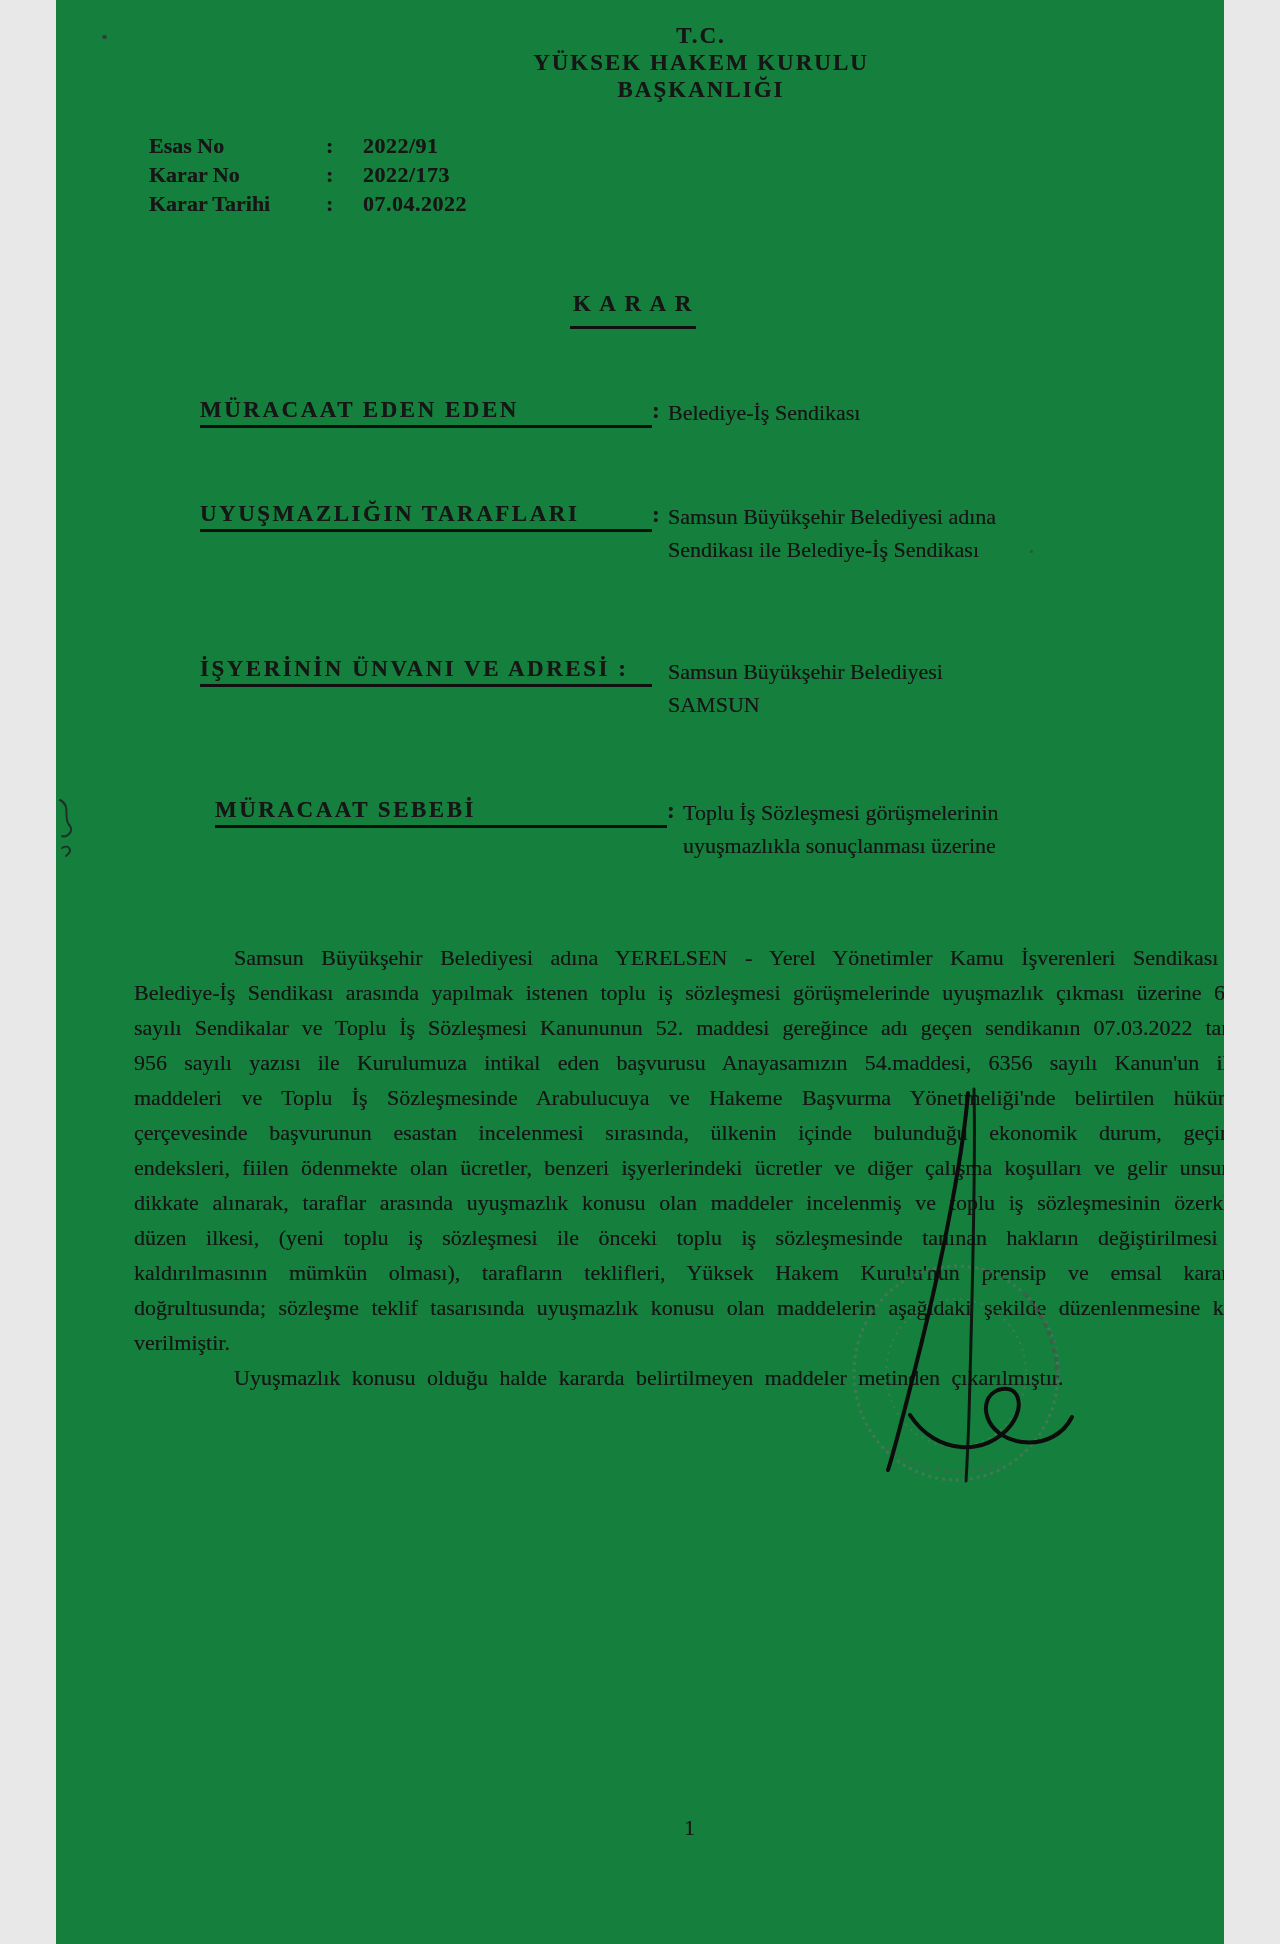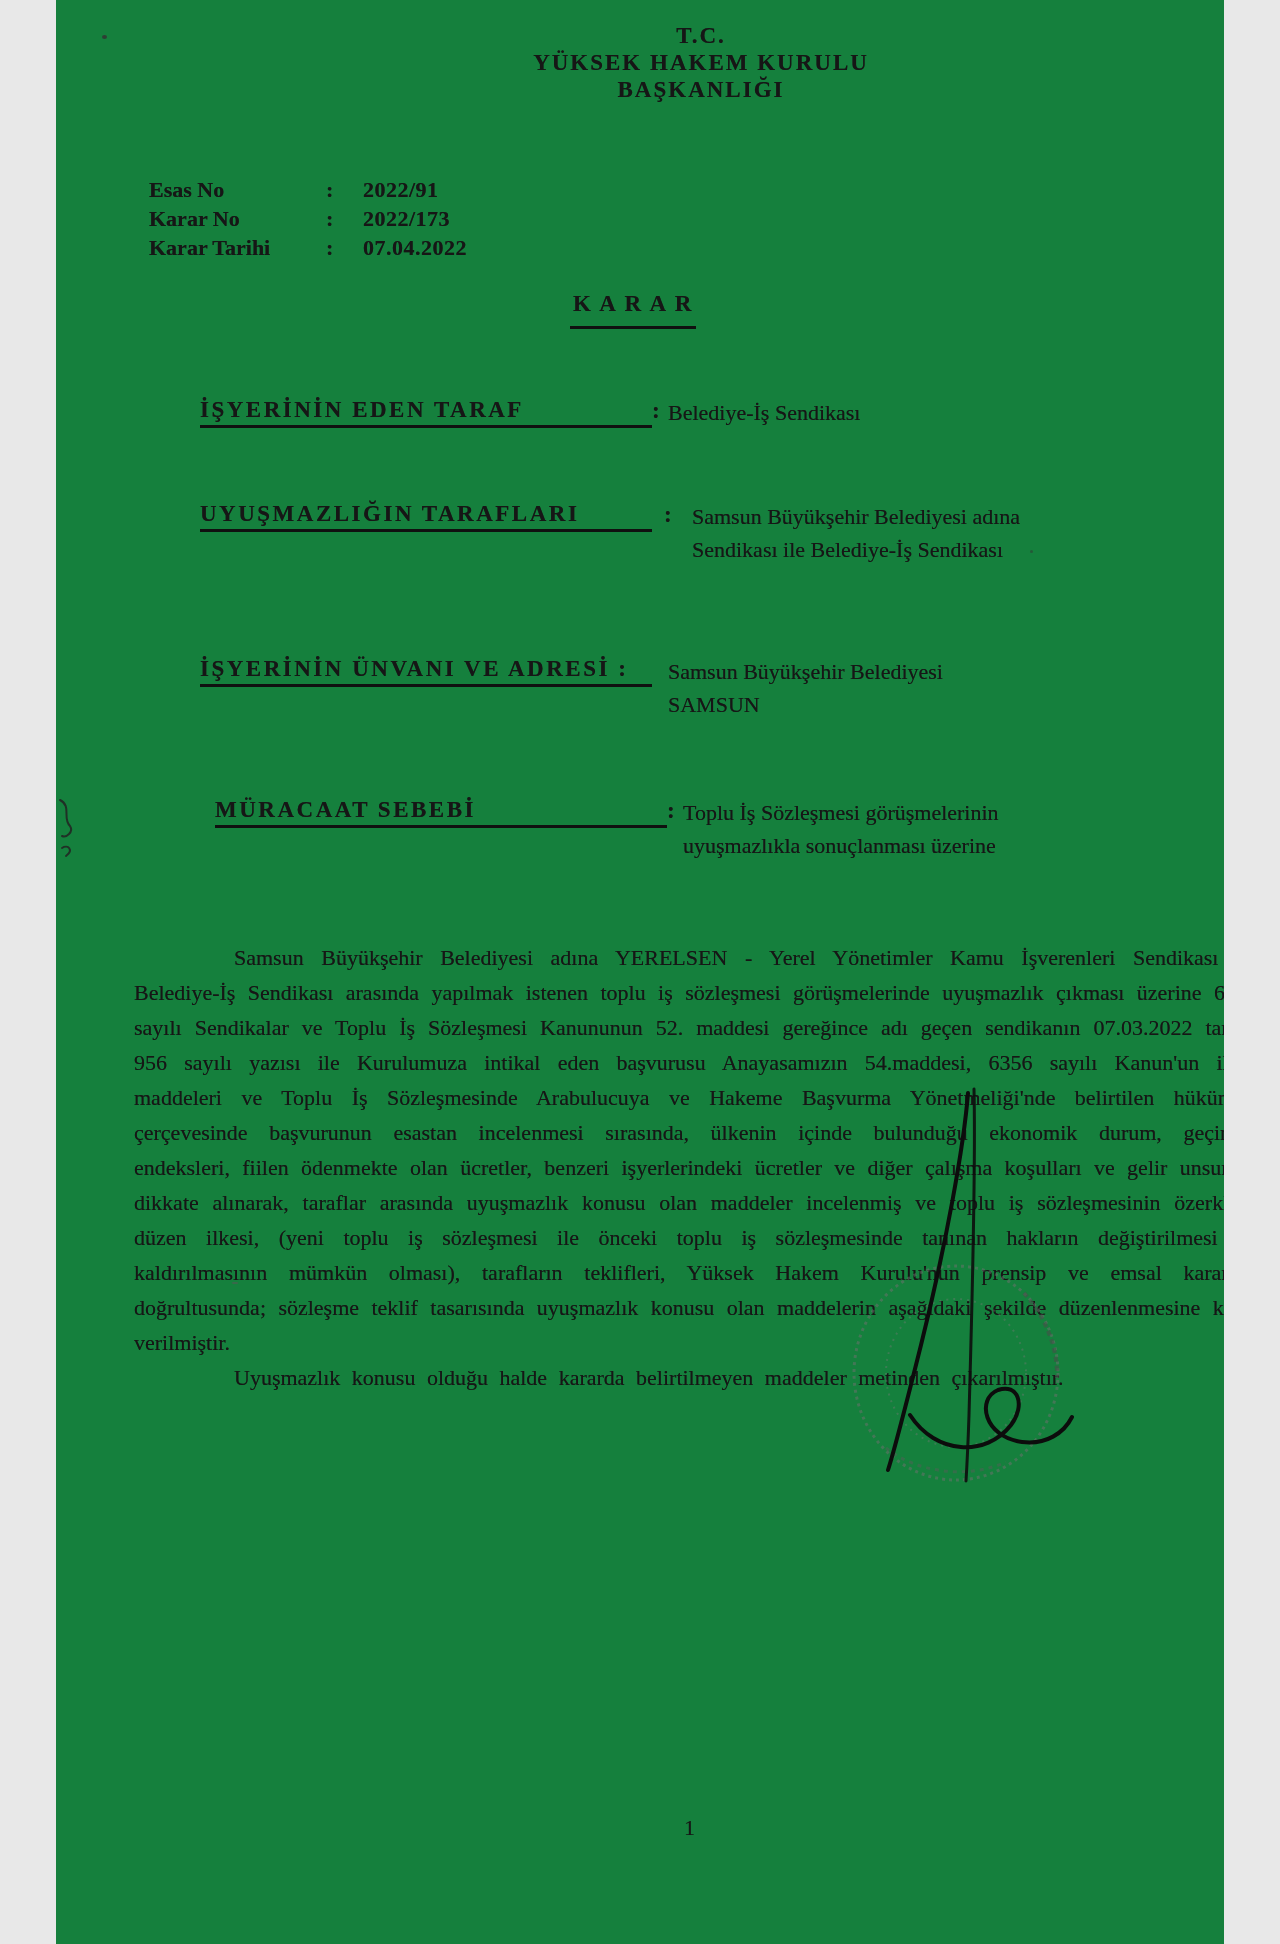--- a/index.html
+++ b/index.html
@@ -18,21 +18,21 @@
   
   .doc-header {
     position: absolute; left: 0; top: 22px; width: 1290px;
     text-align: center; font-weight: bold; font-size: 23px;
     letter-spacing: 2px; line-height: 27px;
   }
 
   
   .meta-block { position: absolute; left: 93px; top: 133px; font-size: 22px; font-weight: bold; }
   .meta-row { position: relative; height: 29px; white-space: nowrap; }
-  .meta-label { display: inline-block; width: 177px; margin-top: 44px; }
+  .meta-label { display: inline-block; width: 177px; }
   .meta-colon { display: inline-block; width: 37px; }
   .meta-value { display: inline-block; letter-spacing: 0.5px; }
 
   
   .decision-title {
     position: absolute; left: 514px; top: 291px;
     font-size: 23px; font-weight: bold; letter-spacing: 2px;
     border-bottom: 3px solid #101010; padding: 0 3px 9px 3px;
   }
 
@@ -91,28 +91,28 @@
       <span class="meta-label">Karar No</span><span class="meta-colon">:</span><span class="meta-value">2022/173</span>
     </div>
     <div class="meta-row">
       <span class="meta-label">Karar Tarihi</span><span class="meta-colon">:</span><span class="meta-value">07.04.2022</span>
     </div>
   </div>
 
   <div class="decision-title ink">K A R A R</div>
 
   <div class="section ink" style="top: 396px;">
-    <div class="sec-label">İŞYERİNİN EDEN TARAF</div>
+    <div class="sec-label">MÜRACAAT EDEN EDEN</div>
     <div class="sec-colon">:</div>
     <div class="sec-lines">
       <div>Belediye-İş Sendikası</div>
     </div>
   </div>
 
-  <div class="section ink" style="top: 500px; gap: 12px;">
+  <div class="section ink" style="top: 500px;">
     <div class="sec-label">UYUŞMAZLIĞIN TARAFLARI</div>
     <div class="sec-colon">:</div>
     <div class="sec-lines">
       <div>Samsun Büyükşehir Belediyesi adına</div>
       <div>Sendikası ile Belediye-İş Sendikası</div>
     </div>
   </div>
 
   <div class="section ink" style="top: 655px; justify-content: center;">
     <div class="sec-label">İŞYERİNİN ÜNVANI VE ADRESİ :</div>

